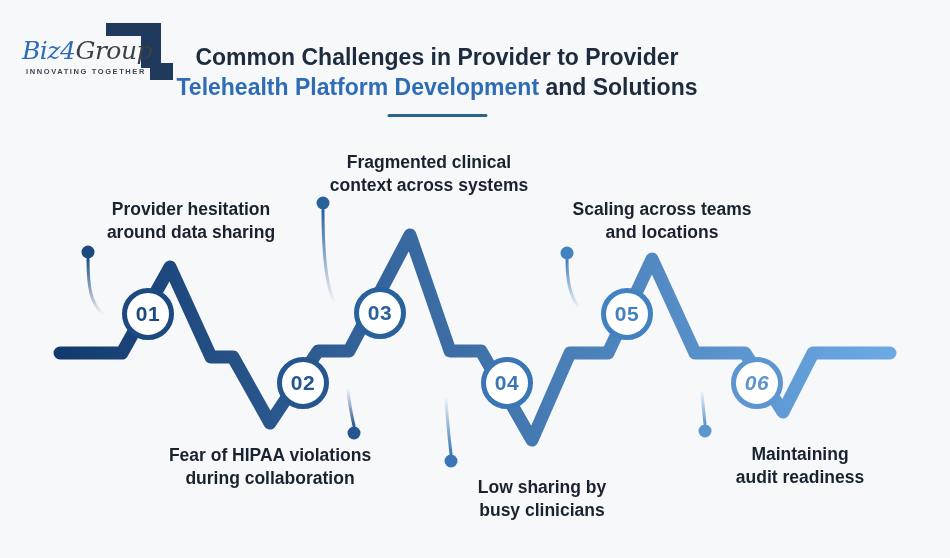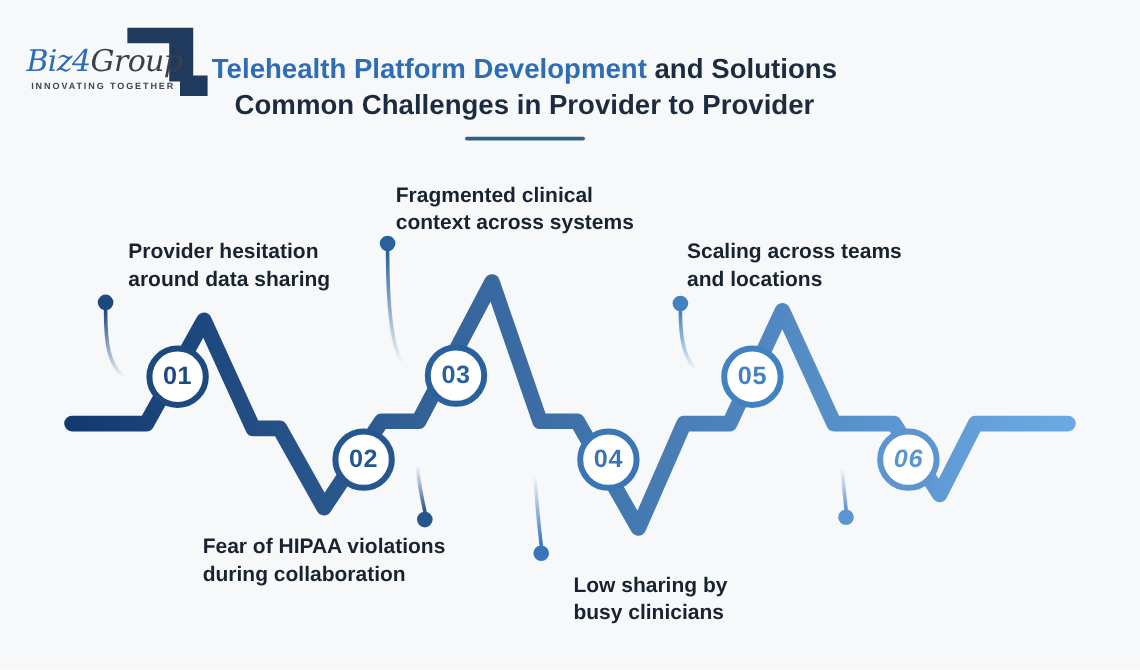--- a/index.html
+++ b/index.html
@@ -51,44 +51,44 @@
   .s1{border-color:#1c4a80;color:#1c4a80;text-align:center;}
   .s2{border-color:#25568f;color:#25568f;text-align:right;}
   .s3{border-color:#29619c;color:#29619c;}
   .s4{border-color:#3a76b5;color:#3a76b5;}
   .s5{border-color:#4382c0;color:#4382c0;}
   .s6{border-color:#5c95cf;color:#5c95cf;font-style:italic;}
 
   
   .step-label{
     position:absolute;transform:translateX(-50%);
-    text-align:left;white-space:nowrap;
+    text-align:center;white-space:nowrap;
     font-size:17.5px;font-weight:bold;line-height:23px;color:#192330;
   }
 </style>
 </head>
 <body>
 
 <div class="canvas">
 
   <div class="logo">
     <svg class="logo-mark" width="68" height="58" viewBox="0 0 68 58">
       <path d="M0 0 H55 V40 H67 V57 H44 V45 H35 V13 H0 Z" fill="#203a5e"></path>
     </svg>
     <div class="logo-text">
       <span class="biz">Biz</span><span class="four">4</span><span class="group">Group</span>
     </div>
     <div class="logo-tagline">INNOVATING TOGETHER</div>
   </div>
 
   <div class="title-block">
+    <div>Common Challenges in Provider to Provider</div>
     <div>
       <span class="title-highlight">Telehealth Platform Development</span><span> and Solutions</span>
     </div>
-    <div>Common Challenges in Provider to Provider</div>
     <div class="title-divider"></div>
   </div>
 
   <svg class="wave-svg" width="950" height="558" viewBox="0 0 950 558">
     <defs>
       <linearGradient id="waveGrad" x1="60" y1="0" x2="890" y2="0" gradientUnits="userSpaceOnUse">
         <stop offset="0" stop-color="#123a6e"></stop>
         <stop offset="1" stop-color="#6ca9e4"></stop>
       </linearGradient>
       <linearGradient id="pin1g" x1="88" y1="258" x2="102" y2="315" gradientUnits="userSpaceOnUse">
@@ -184,14 +184,18 @@
     <div>context across systems</div>
   </div>
   <div class="step-label" style="left:542px;top:476px">
     <div>Low sharing by</div>
     <div>busy clinicians</div>
   </div>
   <div class="step-label" style="left:662px;top:198px">
     <div>Scaling across teams</div>
     <div>and locations</div>
   </div>
+  <div class="step-label" style="left:800px;top:443px">
+    <div>Maintaining</div>
+    <div>audit readiness</div>
+  </div>
 
 </div>
 
 </body></html>

